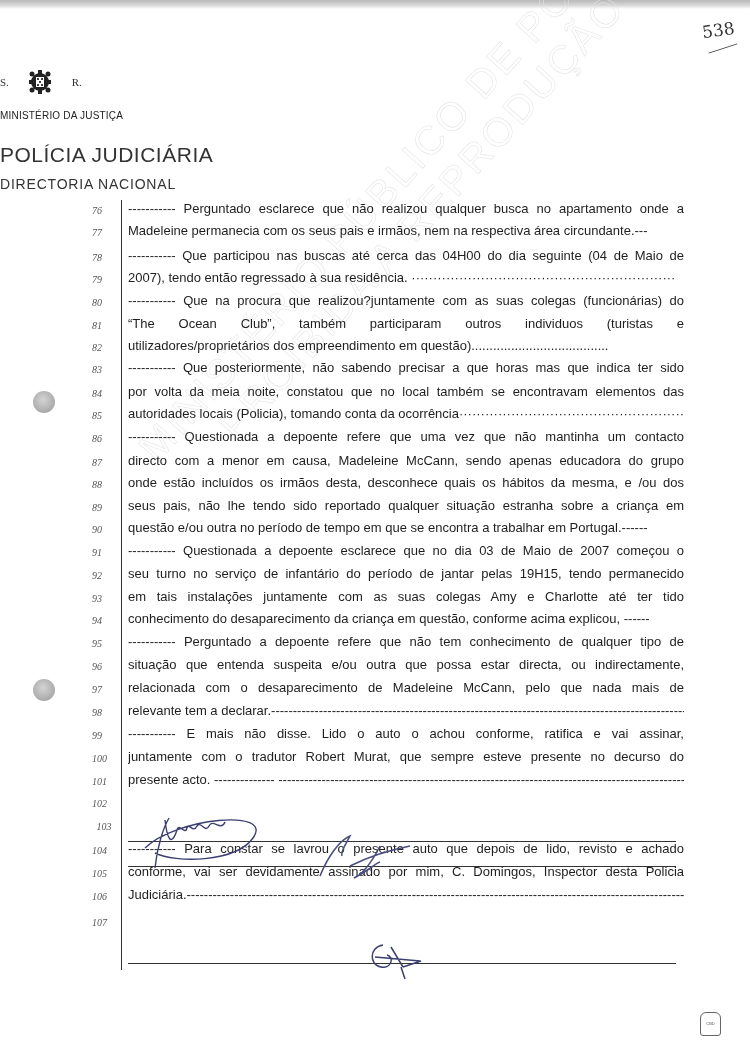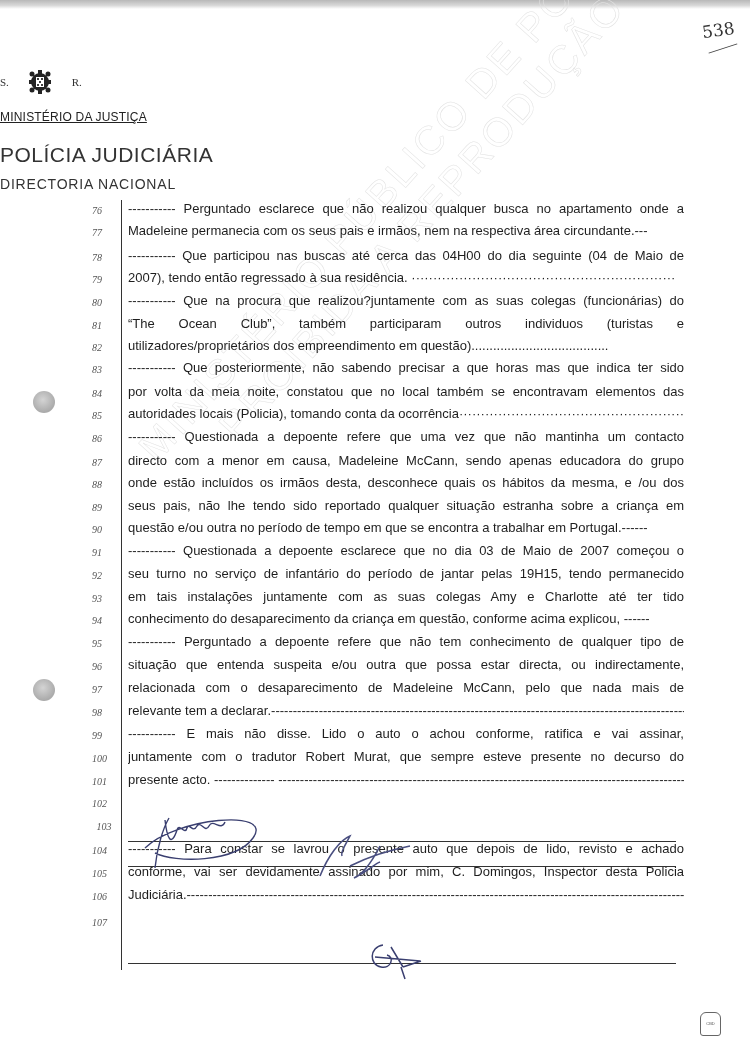--- a/index.html
+++ b/index.html
@@ -4,21 +4,21 @@
 <style>
   html, body { margin: 0; padding: 0; background: #ffffff; }
   body { width: 750px; height: 1060px; position: relative; overflow: hidden; font-family: "Liberation Sans", sans-serif; color: #222; }
   .topbar { position: absolute; left: 0; top: 0; width: 750px; height: 9px; background: linear-gradient(#b8b8b8, #d8d8d8 60%, #ffffff); }
   .page-num { position: absolute; left: 702px; top: 20px; font-family: "DejaVu Serif", serif; font-size: 17px; color: #333; transform: rotate(-8deg); }
   .page-num-line { position: absolute; left: 708px; top: 48px; width: 30px; height: 1.3px; background: #444; transform: rotate(-18deg); }
   .header { position: absolute; left: 0; width: 750px; }
   .crest-row { top: 68px; height: 30px; }
   .crest-row .sr { font-family: "Liberation Serif", serif; font-size: 11px; color: #333; display: inline-block; vertical-align: middle; }
   .crest { display: inline-block; vertical-align: middle; width: 30px; height: 28px; margin: 0 12px; }
-  .ministry { top: 110px; font-size: 12px; letter-spacing: 0.2px; color: #222; text-decoration: underline; }
+  .ministry { top: 110px; font-size: 10px; letter-spacing: 0.2px; color: #222; }
   .pj { top: 143px; font-size: 21px; letter-spacing: 0.5px; color: #333; }
   .dn { top: 176px; font-size: 14px; letter-spacing: 0.8px; color: #333; }
   .margin-line { position: absolute; left: 121px; top: 200px; width: 1.4px; height: 770px; background: #333; }
   .hole { position: absolute; width: 22px; height: 22px; border-radius: 50%; background: radial-gradient(circle at 45% 40%, #d4d4d4, #aaaaaa 70%, #bdbdbd); }
   .row { position: absolute; left: 0; width: 750px; height: 22px; }
   .ln { position: absolute; left: 92px; width: 24px; font-family: "Liberation Serif", serif; font-style: italic; font-size: 10px; color: #555; top: 5px; }
   .tx { position: absolute; left: 128px; width: 556px; font-size: 13px; line-height: 18px; color: #1e1e1e; white-space: nowrap; overflow: hidden; }
   .tx.just { text-align: justify; text-align-last: justify; }
   .sigline { position: absolute; left: 128px; width: 548px; height: 1.4px; background: #333; }
   .watermark { position: absolute; left: 130px; top: 440px; font-size: 40px; color: transparent; -webkit-text-stroke: 0.5px #e2e2e2; transform: rotate(-48deg); transform-origin: left top; white-space: nowrap; letter-spacing: 3px; }

